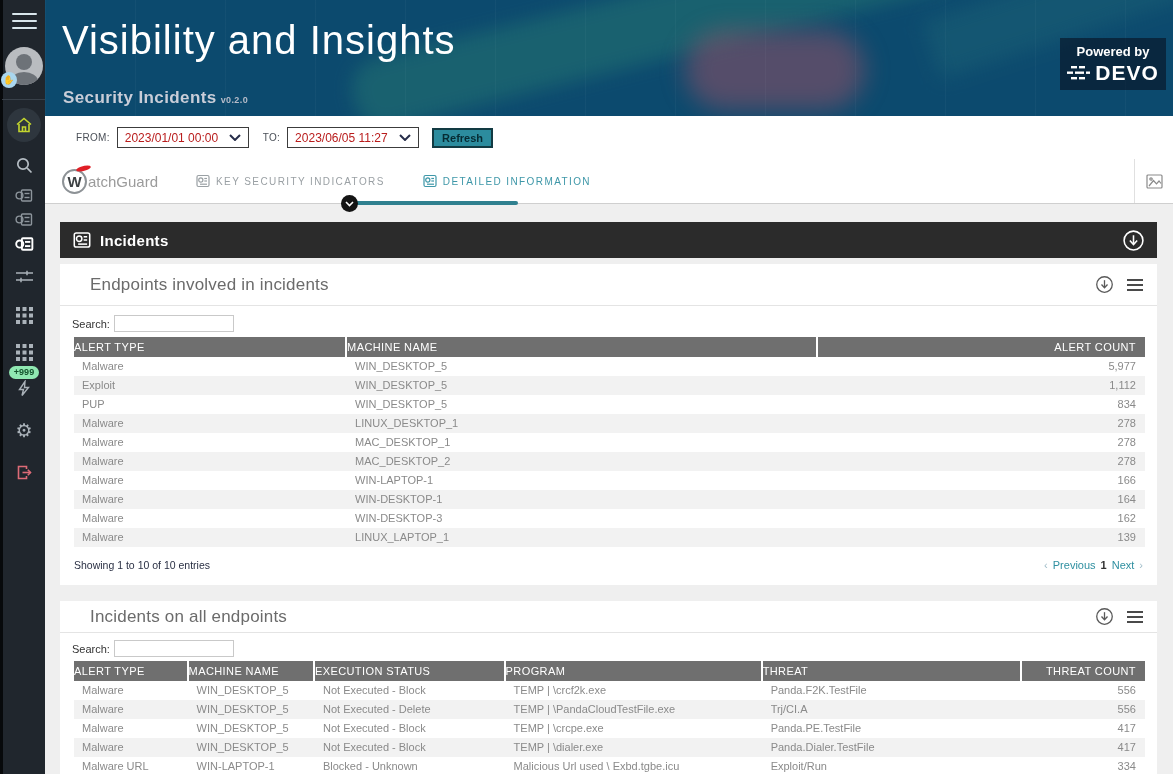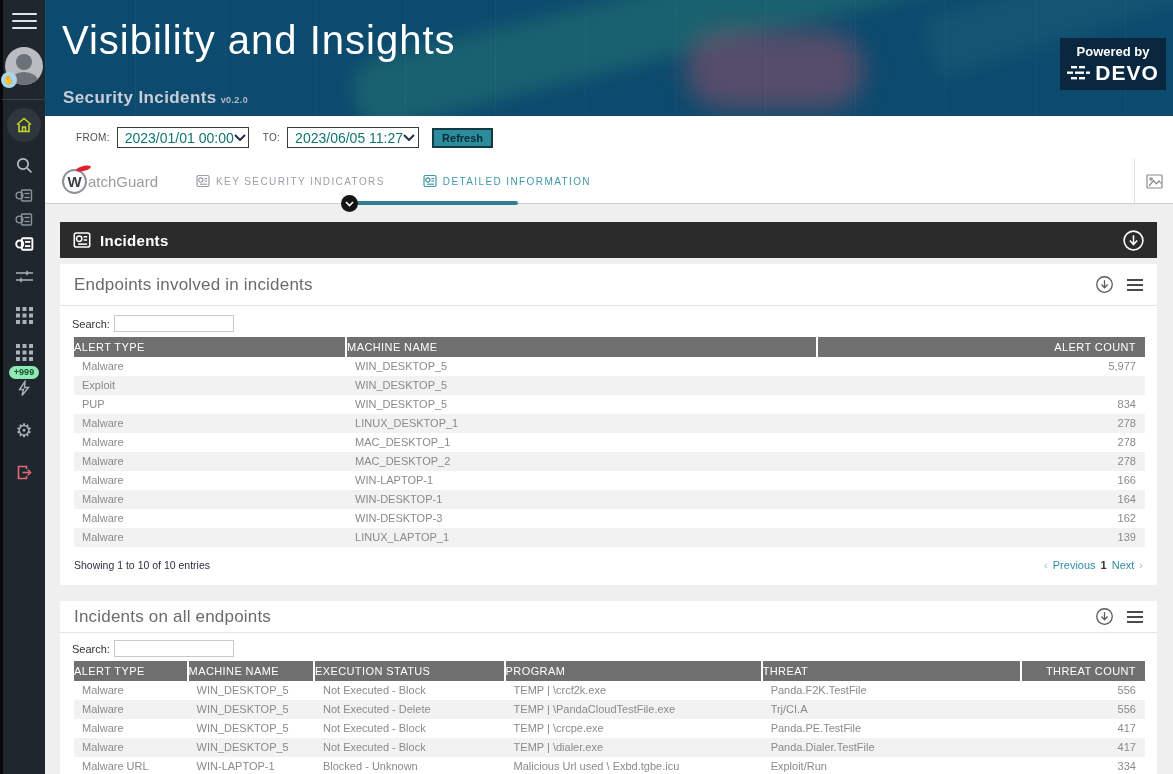--- a/index.html
+++ b/index.html
@@ -38,21 +38,21 @@
   .page-version{font-size:9px;font-weight:bold;color:#b7bcc9;margin-left:4px;}
   .devo-box{position:absolute;right:7px;top:38px;width:106px;height:52px;background:rgba(7,11,26,.55);display:flex;flex-direction:column;align-items:center;justify-content:center;gap:2px;}
   .devo-top{color:#fff;font-size:13px;font-weight:bold;}
   .devo-row{display:flex;align-items:center;gap:5px;}
   .devo-name{color:#fff;font-size:21px;font-weight:bold;letter-spacing:1px;}
 
   
   .filterbar{height:43px;flex-shrink:0;background:#fff;display:flex;align-items:center;padding-left:31px;}
   .f-label{font-size:10px;color:#4a4f57;margin-right:7px;letter-spacing:.3px;}
   .date-box{width:132px;height:21px;border:1px solid #3c3c3c;display:flex;align-items:center;padding:0 7px;cursor:pointer;background:#fff;}
-  .date-val{font-size:14px;color:#0f766e;white-space:nowrap;}
+  .date-val{font-size:12px;color:#b91c1c;white-space:nowrap;}
   .date-chev{margin-left:auto;display:flex;}
   .f-gap{width:14px;}
   .refresh-btn{margin-left:13px;height:20px;padding:0 8px;background:#2c8c9e;border:2px solid #123a42;color:#062b33;font-size:11px;font-weight:bold;cursor:pointer;font-family:inherit;}
 
   
   .tabsbar{height:45px;flex-shrink:0;background:#fff;position:relative;display:flex;align-items:center;border-bottom:1px solid #cfcfcf;}
   .wg-logo{display:flex;align-items:center;margin-left:17px;cursor:pointer;}
   .wg-circle{width:25px;height:25px;border-radius:50%;border:2px solid #8d9296;display:flex;align-items:center;justify-content:center;position:relative;}
   .wg-w{font-size:15px;font-weight:bold;color:#3c4043;line-height:1;}
   .wg-swoosh{position:absolute;top:-5px;right:-6px;width:15px;height:5px;background:#e01f26;border-radius:60% 100% 60% 100%;transform:rotate(-18deg);}
@@ -67,21 +67,21 @@
   .tab-knob{position:absolute;bottom:-9px;left:296px;width:17px;height:17px;border-radius:50%;background:#141414;color:#fff;display:flex;align-items:center;justify-content:center;cursor:pointer;}
 
   
   .content{flex:1;min-height:0;padding:0 16px 0 15px;overflow:hidden;background:#efefef;}
   .inc-bar{margin-top:18px;height:36px;background:#2b2b2b;display:flex;align-items:center;padding:0 12px 0 13px;color:#fff;}
   .inc-title{font-size:15px;font-weight:bold;letter-spacing:.3px;margin-left:9px;}
   .inc-dl{margin-left:auto;color:#fff;cursor:pointer;display:flex;}
 
   .panel{background:#fff;margin-top:6px;}
   .panel2{margin-top:16px;}
-  .panel-head{height:42px;display:flex;align-items:center;border-bottom:1px solid #e4e4e4;padding:0 12px 0 14px;}
+  .panel-head{height:42px;display:flex;align-items:center;border-bottom:1px solid #e4e4e4;padding:0 12px 0 30px;}
   .panel2 .panel-head{height:32px;}
   .panel-title{font-size:17px;color:#6b6b6b;letter-spacing:.2px;}
   .head-icons{margin-left:auto;display:flex;align-items:center;gap:11px;}
   .dl-gray{color:#5a5a5a;cursor:pointer;display:flex;}
   .burger{display:flex;flex-direction:column;gap:3px;cursor:pointer;padding:2px;}
   .burger span{display:block;width:16px;height:2px;background:#4a4a4a;}
 
   .search-row{display:flex;align-items:center;padding:9px 0 5px 12px;gap:4px;}
   .panel2 .search-row{padding:7px 0 4px 12px;}
   .search-label{font-size:11px;color:#333;}
@@ -376,20 +376,21 @@
             </div>
           <div class="rows">
               <div class="trow">
                 <div class="cell c0">Malware</div>
                 <div class="cell c1">WIN_DESKTOP_5</div>
                 <div class="cell c2">5,977</div>
               </div>
               <div class="trow">
                 <div class="cell c0">Exploit</div>
                 <div class="cell c1">WIN_DESKTOP_5</div>
+                <div class="cell c2">1,112</div>
               </div>
               <div class="trow">
                 <div class="cell c0">PUP</div>
                 <div class="cell c1">WIN_DESKTOP_5</div>
                 <div class="cell c2">834</div>
               </div>
               <div class="trow">
                 <div class="cell c0">Malware</div>
                 <div class="cell c1">LINUX_DESKTOP_1</div>
                 <div class="cell c2">278</div>

